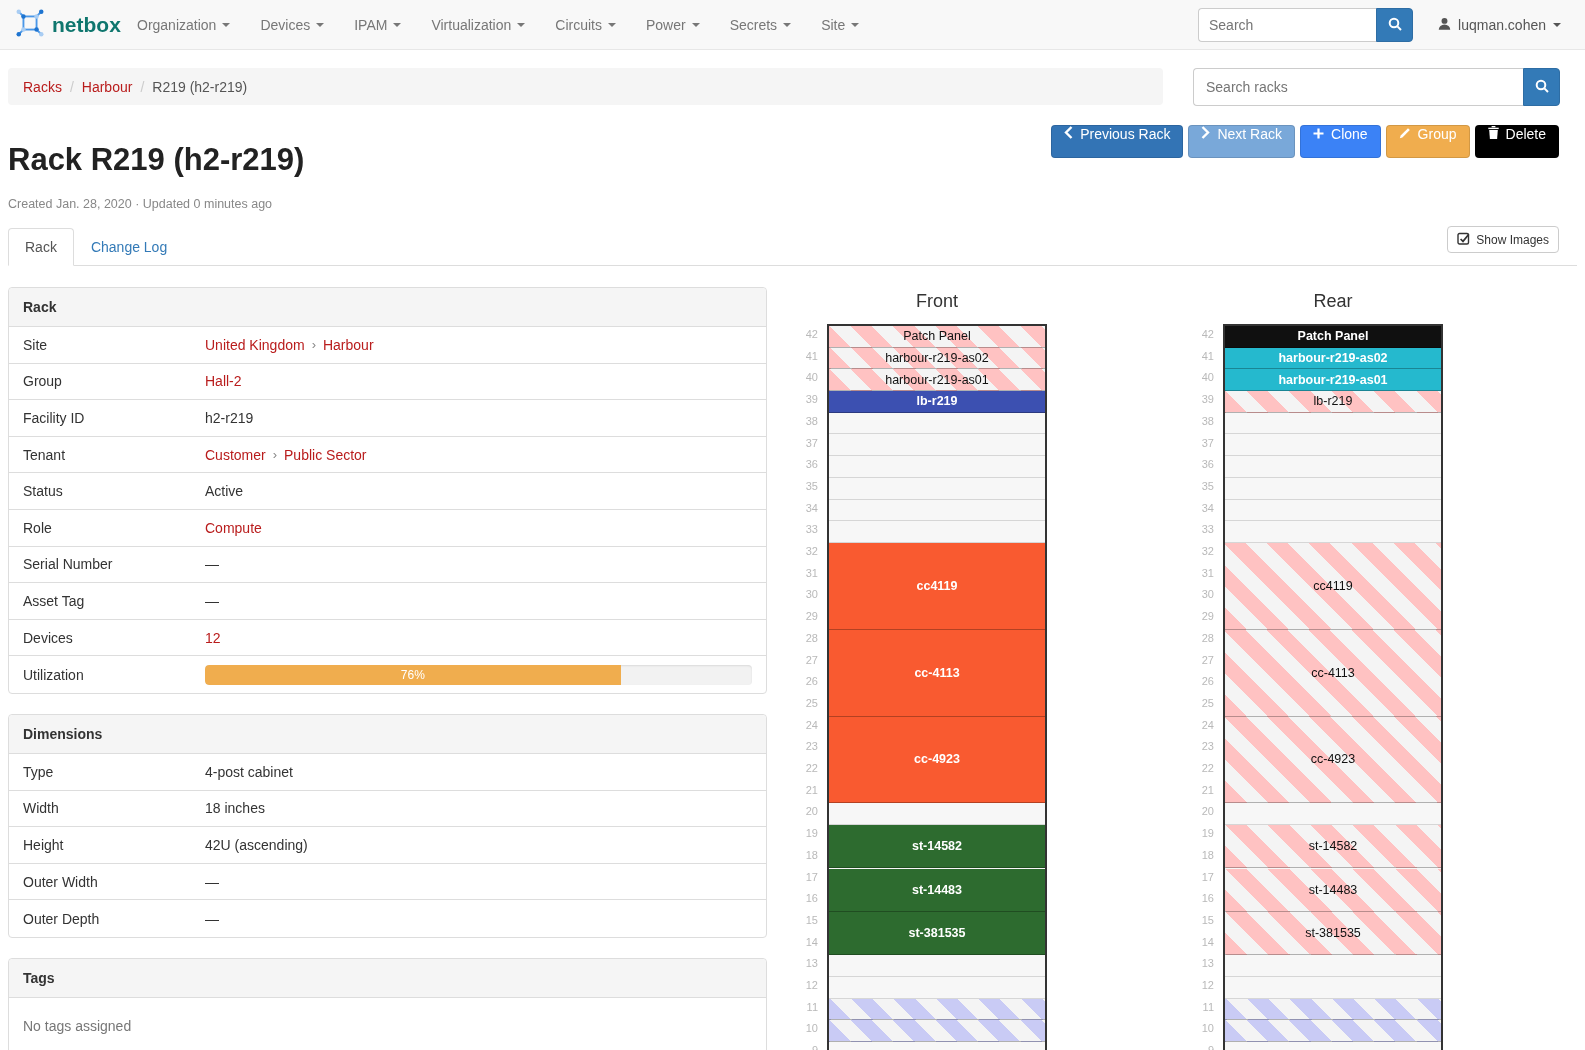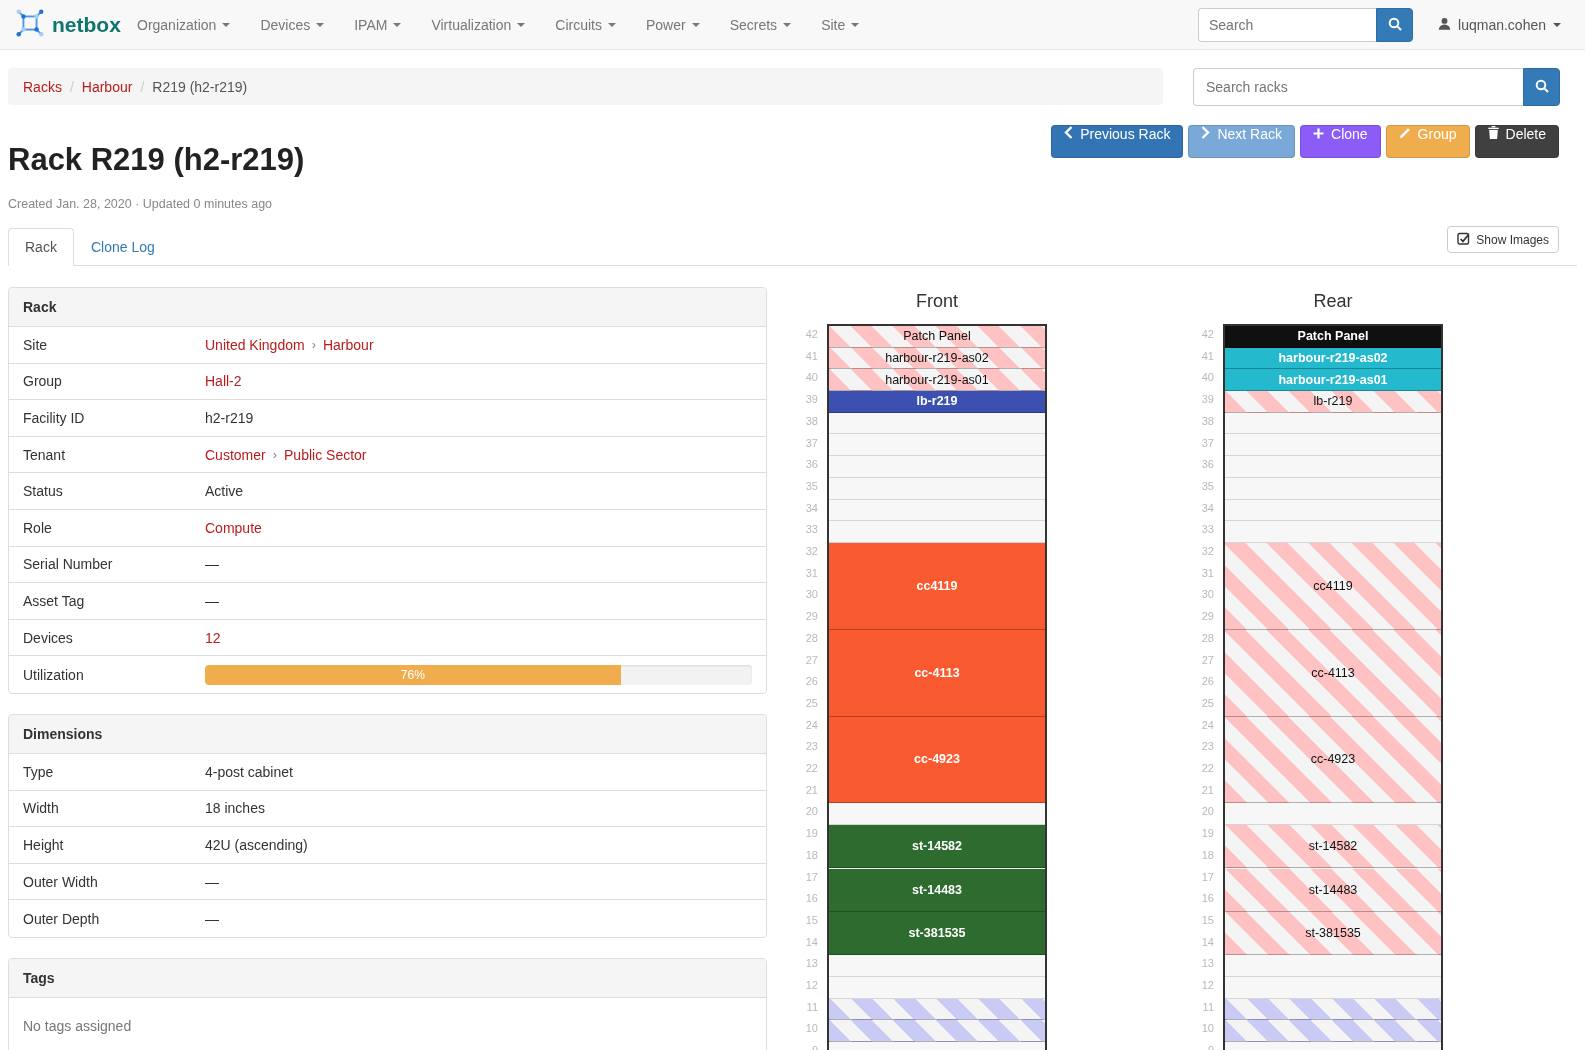--- a/index.html
+++ b/index.html
@@ -190,47 +190,47 @@
           <path d="M7.5 1 L2 6.5 L7.5 12" fill="none" stroke="#fff" stroke-width="2.4"></path>
         </svg></span>
       <span>Previous Rack</span>
     </button>
     <button class="abtn" style="background: rgb(121, 168, 217);">
       <span><svg width="9" height="13" viewBox="0 0 9 13">
           <path d="M1.5 1 L7 6.5 L1.5 12" fill="none" stroke="#fff" stroke-width="2.4"></path>
         </svg></span>
       <span>Next Rack</span>
     </button>
-    <button class="abtn" style="background: #8b5cf6;">
+    <button class="abtn" style="background: #3b82f6;">
       <span><svg width="11" height="11" viewBox="0 0 11 11">
           <path d="M5.5 0.5 V10.5 M0.5 5.5 H10.5" stroke="#fff" stroke-width="2.2"></path>
         </svg></span>
       <span>Clone</span>
     </button>
     <button class="abtn" style="background: rgb(240, 173, 78);">
       <span><svg width="12" height="12" viewBox="0 0 12 12">
           <path d="M0.8 11.2 L1.7 8.6 L9 1.2 L10.8 3 L3.4 10.4 Z" fill="#fff"></path>
         </svg></span>
       <span>Group</span>
     </button>
-    <button class="abtn" style="background: #404040;">
+    <button class="abtn" style="background: #000000;">
       <span><svg width="11" height="13" viewBox="0 0 11 13">
           <rect x="3.6" y="0" width="3.8" height="1.3" fill="#fff"></rect>
           <rect x="0.3" y="1.7" width="10.4" height="1.4" fill="#fff"></rect>
           <path d="M1.2 4 h8.6 l-0.7 9 h-7.2 Z" fill="#fff"></path>
         </svg></span>
       <span>Delete</span>
     </button>
   </div>
 <h1 class="title">Rack R219 (h2-r219)</h1>
 <div class="meta">Created Jan. 28, 2020 · Updated 0 minutes ago</div>
 
 <div class="tabs" id="tabs">
     <div class="tab active">Rack</div>
-    <div class="tab inactive">Clone Log</div>
+    <div class="tab inactive">Change Log</div>
   </div>
 <button class="show-images">
   <span id="show-images-icon"><svg width="13" height="13" viewBox="0 0 13 13">
         <rect x="1" y="1.5" width="10.5" height="10.5" rx="1.5" fill="none" stroke="#333" stroke-width="1.4"></rect>
         <path d="M3.6 7 L6 9.4 L11.8 2.2" fill="none" stroke="#333" stroke-width="1.7"></path>
       </svg></span>
   <span>Show Images</span>
 </button>
 
 <div class="panel" style="top:287px;">

